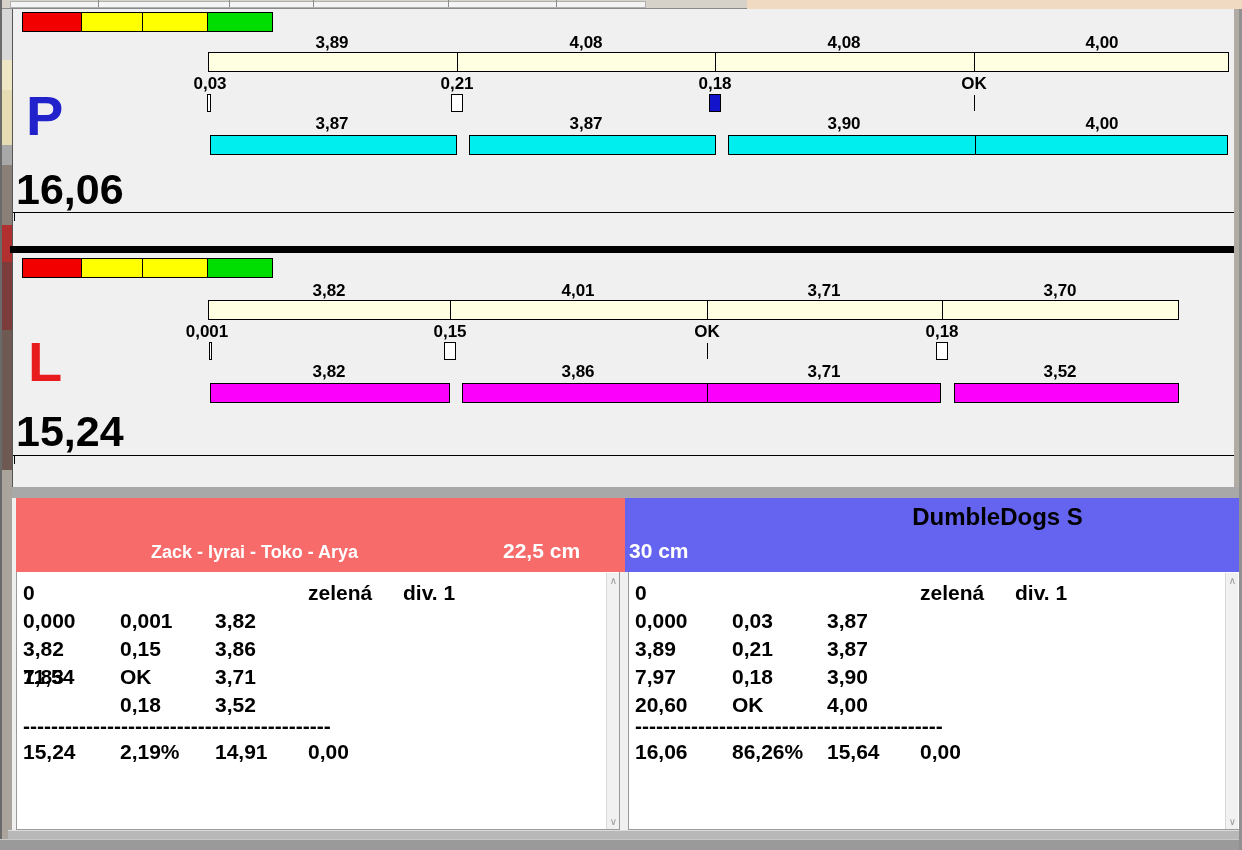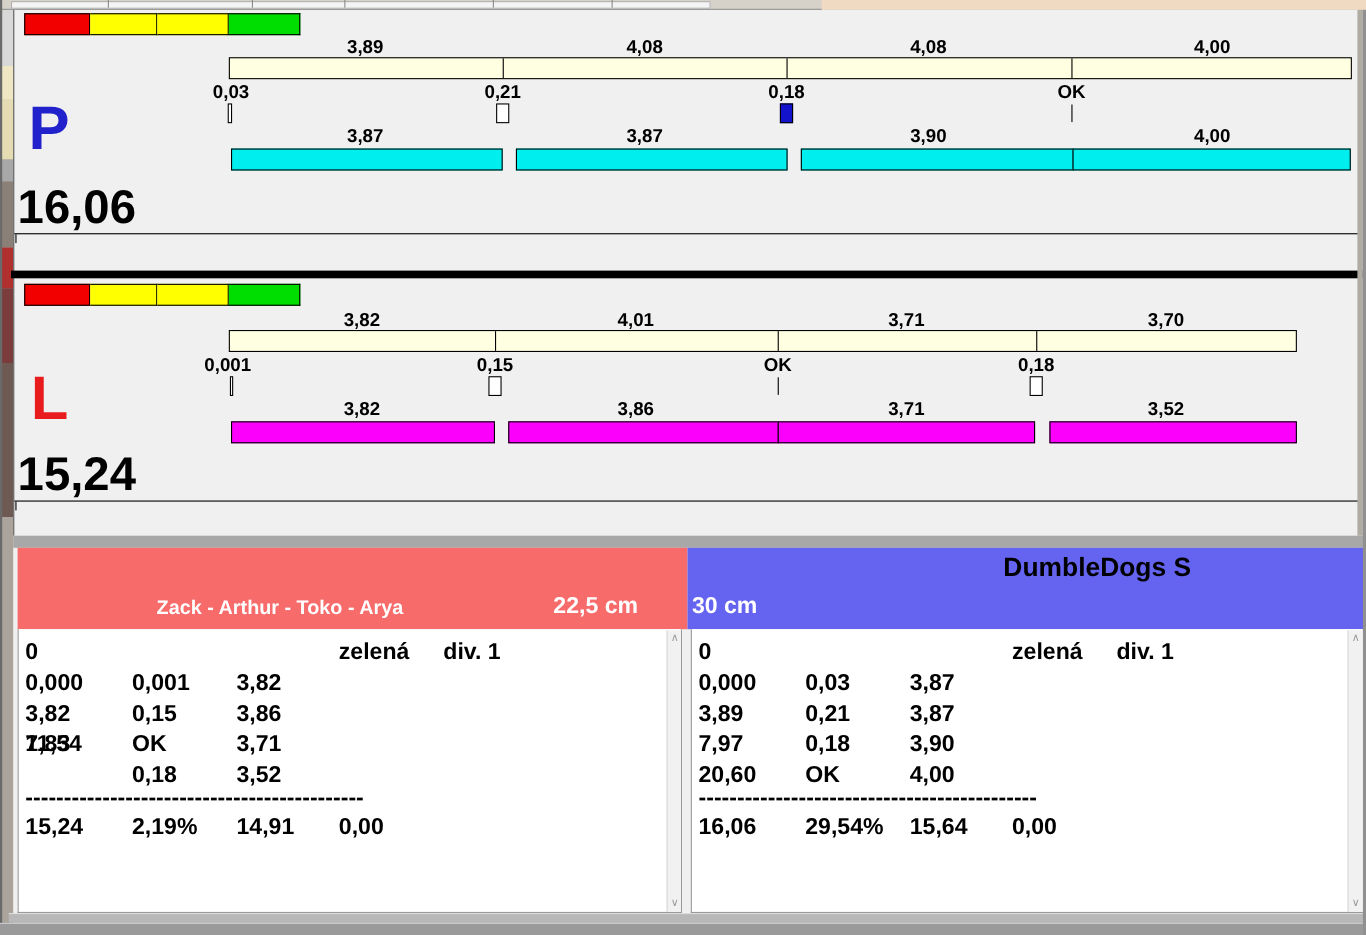--- a/index.html
+++ b/index.html
@@ -188,21 +188,21 @@
   <div class="hline" style="top:455px"></div>
   <div class="htick" style="top:456px"></div>
 
   <div class="mw-right"></div>
 
   <div class="team-band"></div>
 
   <div class="hdr red"></div>
   <div class="hdr blue"></div>
 
-  <div class="team-dogs" style="left:16px;width:477px">Zack - Arthur - Toko - Arya</div>
+  <div class="team-dogs" style="left:16px;width:477px">Zack - Iyrai - Toko - Arya</div>
   <div class="team-height" style="left:503px">22,5 cm</div>
 
   <div class="team-height" style="left:629px">30 cm</div>
   <div class="team-title" style="left:755px;width:485px">DumbleDogs S</div>
 
 
   <div class="tbl left"></div>
   <div class="cell" style="left:23px;top:581px">0</div>
   <div class="cell" style="left:308px;top:581px">zelená</div>
   <div class="cell" style="left:403px;top:581px">div. 1</div>
@@ -241,21 +241,21 @@
   <div class="cell" style="left:732px;top:637px">0,21</div>
   <div class="cell" style="left:827px;top:637px">3,87</div>
   <div class="cell" style="left:635px;top:665px">7,97</div>
   <div class="cell" style="left:732px;top:665px">0,18</div>
   <div class="cell" style="left:827px;top:665px">3,90</div>
   <div class="cell" style="left:635px;top:693px">20,60</div>
   <div class="cell" style="left:732px;top:693px">OK</div>
   <div class="cell" style="left:827px;top:693px">4,00</div>
   <div class="dashes" style="left:635px;top:714px">--------------------------------------------</div>
   <div class="cell" style="left:635px;top:740px">16,06</div>
-  <div class="cell" style="left:732px;top:740px">29,54%</div>
+  <div class="cell" style="left:732px;top:740px">86,26%</div>
   <div class="cell" style="left:827px;top:740px">15,64</div>
   <div class="cell" style="left:920px;top:740px">0,00</div>
   <div class="sbar" style="left:1225px">
     <div class="arr up">∧</div>
     <div class="arr dn">∨</div>
   </div>
 
   <div class="bottom-band1"></div>
   <div class="bottom-band2"></div>
   <div class="right-edge"></div>

